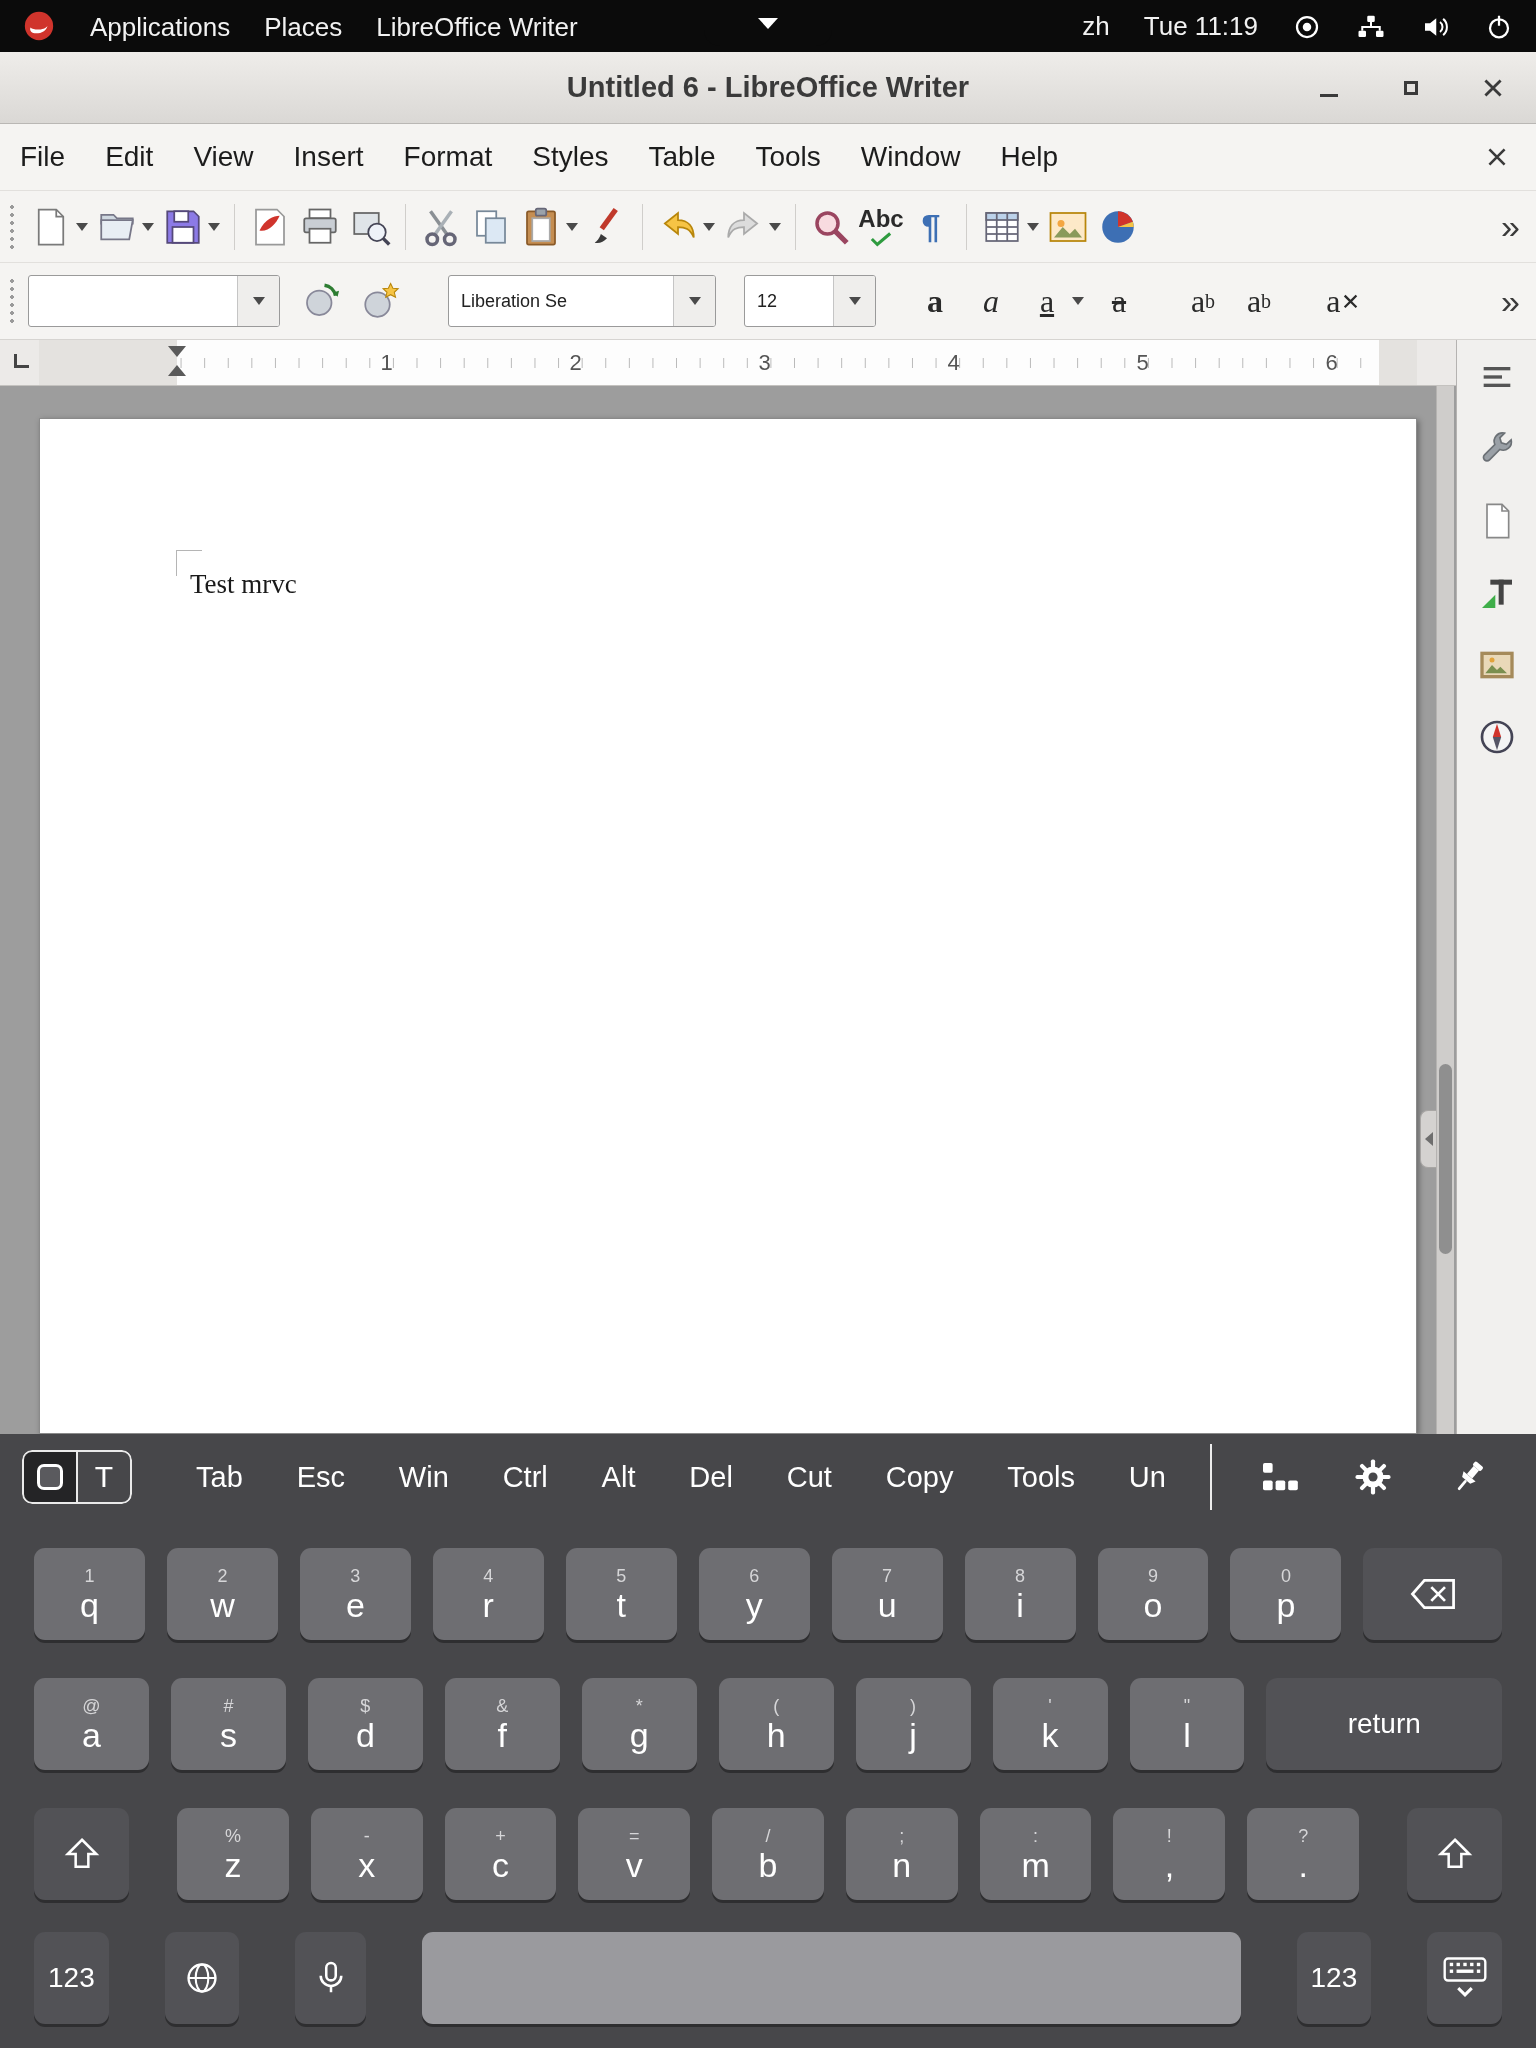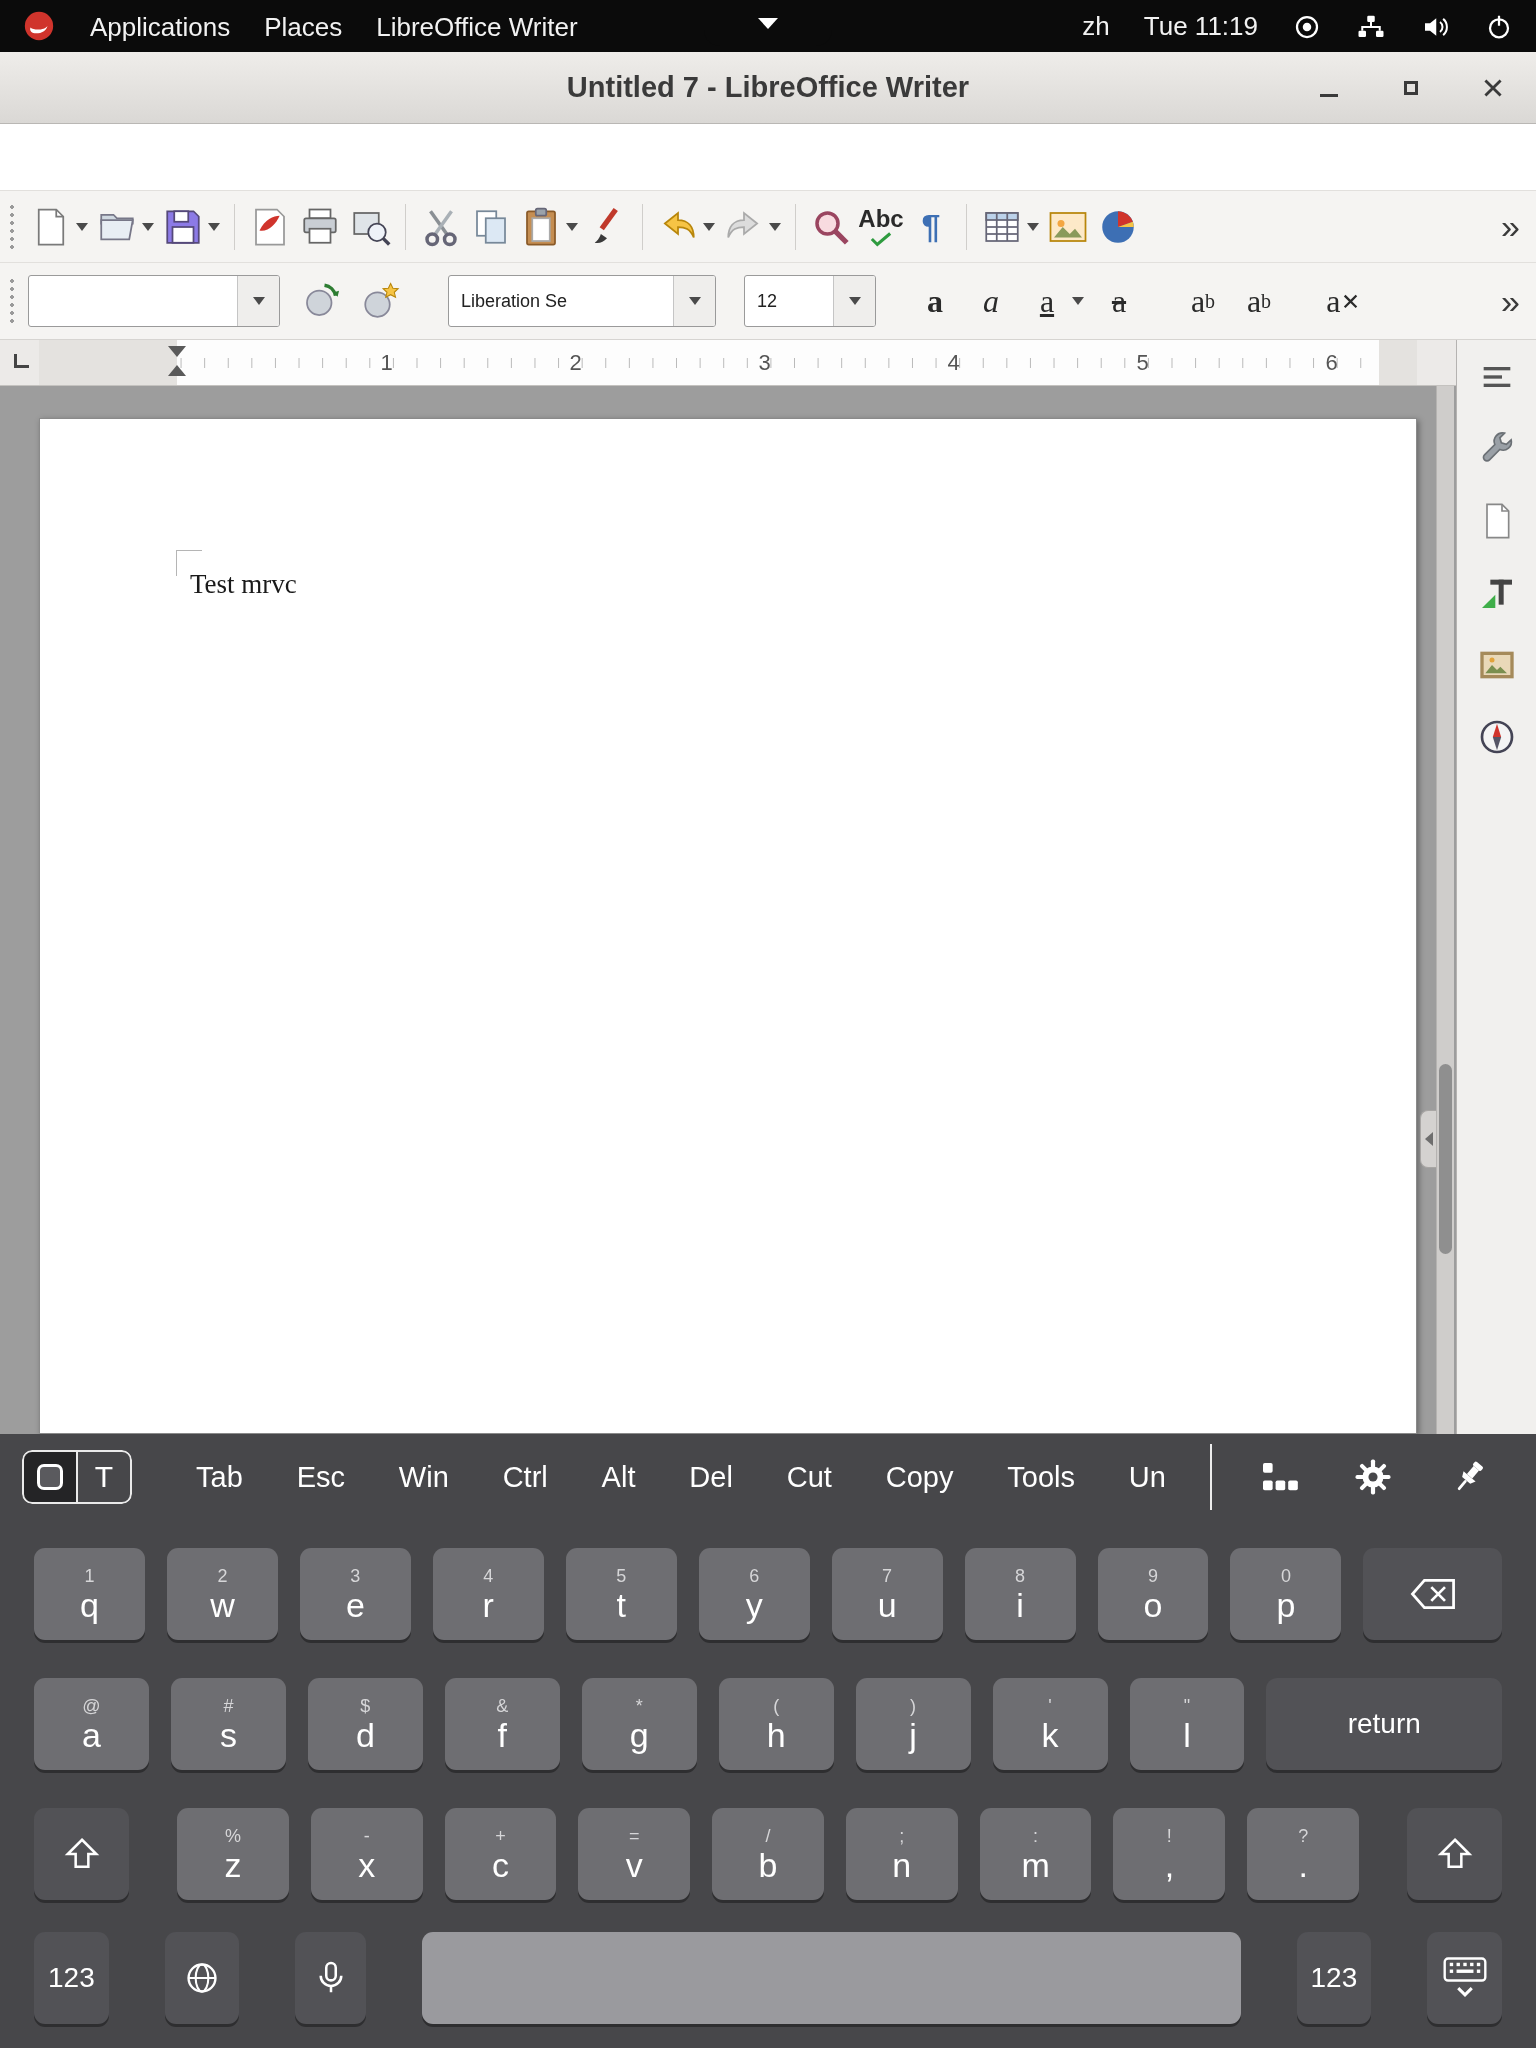--- a/index.html
+++ b/index.html
@@ -198,36 +198,56 @@
       <span class="tp-icon">
         <svg viewBox="0 0 24 24">
             <circle cx="12" cy="13" r="7.2" fill="none" stroke="#fff" stroke-width="1.8"></circle>
             <line x1="12" y1="3" x2="12" y2="11" stroke="#fff" stroke-width="1.8"></line>
           </svg>
       </span>
     </div>
   </div>
 
   <div class="titlebar">
-    <span class="title">Untitled 7 - LibreOffice Writer</span>
+    <span class="title">Untitled 6 - LibreOffice Writer</span>
     <div class="win-controls">
       <span class="wc min">
           <i></i>
         </span>
       <span class="wc max">
           <i></i>
         </span>
       <span class="wc close">
         <svg viewBox="0 0 24 24">
             <path d="M5 5l14 14M19 5L5 19" stroke="#3a3a3a" stroke-width="2.6"></path>
           </svg>
       </span>
     </div>
   </div>
 
+  <div class="menubar">
+    <div class="menu-items">
+
+    <span class="menu-item">File</span>
+        <span class="menu-item">Edit</span>
+        <span class="menu-item">View</span>
+        <span class="menu-item">Insert</span>
+        <span class="menu-item">Format</span>
+        <span class="menu-item">Styles</span>
+        <span class="menu-item">Table</span>
+        <span class="menu-item">Tools</span>
+        <span class="menu-item">Window</span>
+        <span class="menu-item">Help</span>
+      </div>
+    <span class="menu-close">
+      <svg viewBox="0 0 24 24">
+          <path d="M5 5l14 14M19 5L5 19" stroke="#3a3a3a" stroke-width="2.4"></path>
+        </svg>
+    </span>
+  </div>
 
   <div class="toolbar tb1">
     <span class="tb-handle"></span>
 
     <span class="split">
       <button class="tbtn">
         <svg viewBox="0 0 24 24">
             <path d="M5 2h10l4 4v16H5z" fill="#fff" stroke="#7a7a7a"></path>
             <path d="M15 2v4h4" fill="none" stroke="#7a7a7a"></path>
           </svg>

